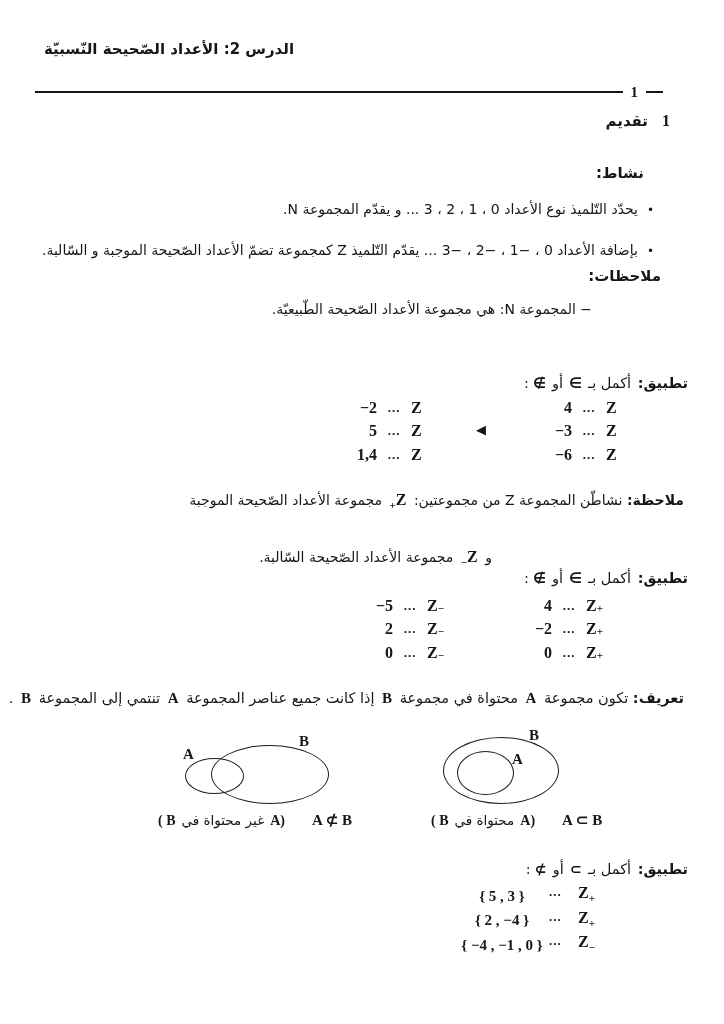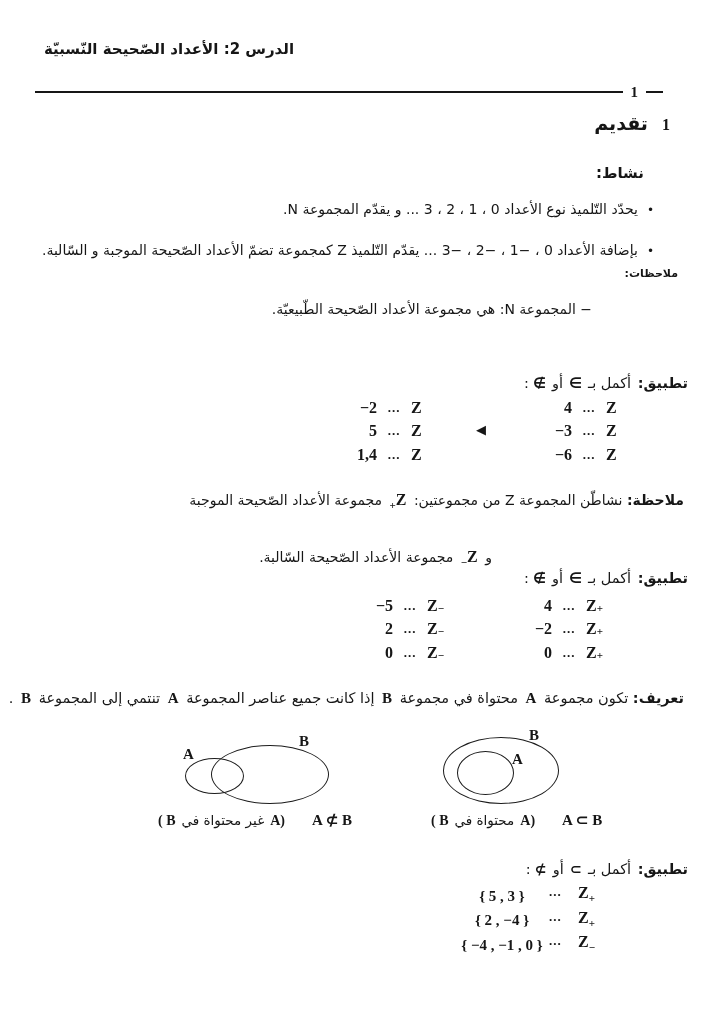--- a/index.html
+++ b/index.html
@@ -16,28 +16,28 @@
   .title{left:44px;top:40px;font-size:15px;font-weight:bold;}
   .rule{left:35px;top:87px;width:628px;display:flex;align-items:center;gap:8px;}
   .rule-line{height:2px;background:#161616;}
   .rule-long{flex:1;}
   .rule-short{width:17px;}
   .rule-num{font-family:"Liberation Serif",serif;font-weight:bold;font-size:15px;line-height:10px;}
 
   
   .sec{right:54px;top:112px;display:flex;flex-direction:row-reverse;gap:14px;align-items:baseline;}
   .sec-num{font-family:"Liberation Serif",serif;font-weight:bold;font-size:16px;}
-  .sec-title{font-size:19px;font-weight:bold;}
+  .sec-title{font-size:15px;font-weight:bold;}
 
   .h-activity{right:80px;top:164px;font-size:15px;}
   .bullets{right:70px;top:189px;}
   .bullet-line{line-height:40px;font-size:14px;}
   .bullet-dot{margin-left:9px;font-size:12px;}
 
-  .h-remarks{right:46px;top:267px;font-size:11px;}
+  .h-remarks{right:63px;top:267px;font-size:15px;}
   .notes{right:132px;top:295px;line-height:28px;font-size:14px;}
 
   .app-h{font-size:14.5px;}
   .app-h .sym{font-family:"DejaVu Sans",sans-serif;font-weight:bold;margin:0 4px;}
   .app-h .w{margin:0 2px;}
   .app1-h{right:36px;top:375px;}
   .app2-h{right:36px;top:570px;}
   .app3-h{right:36px;top:861px;}
 
   

